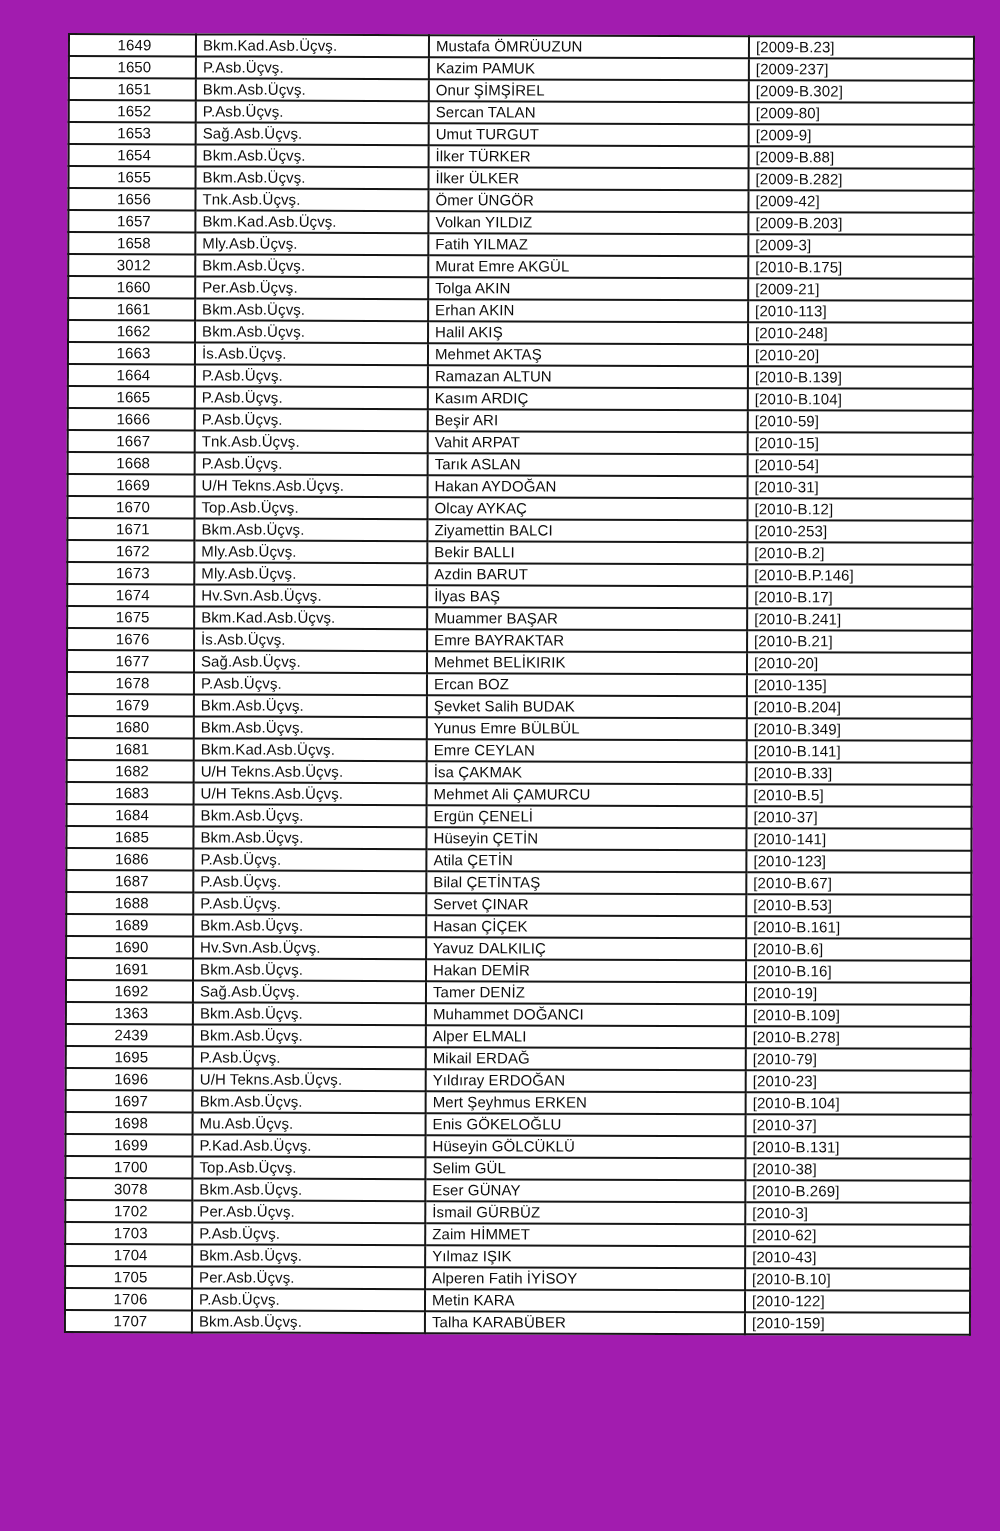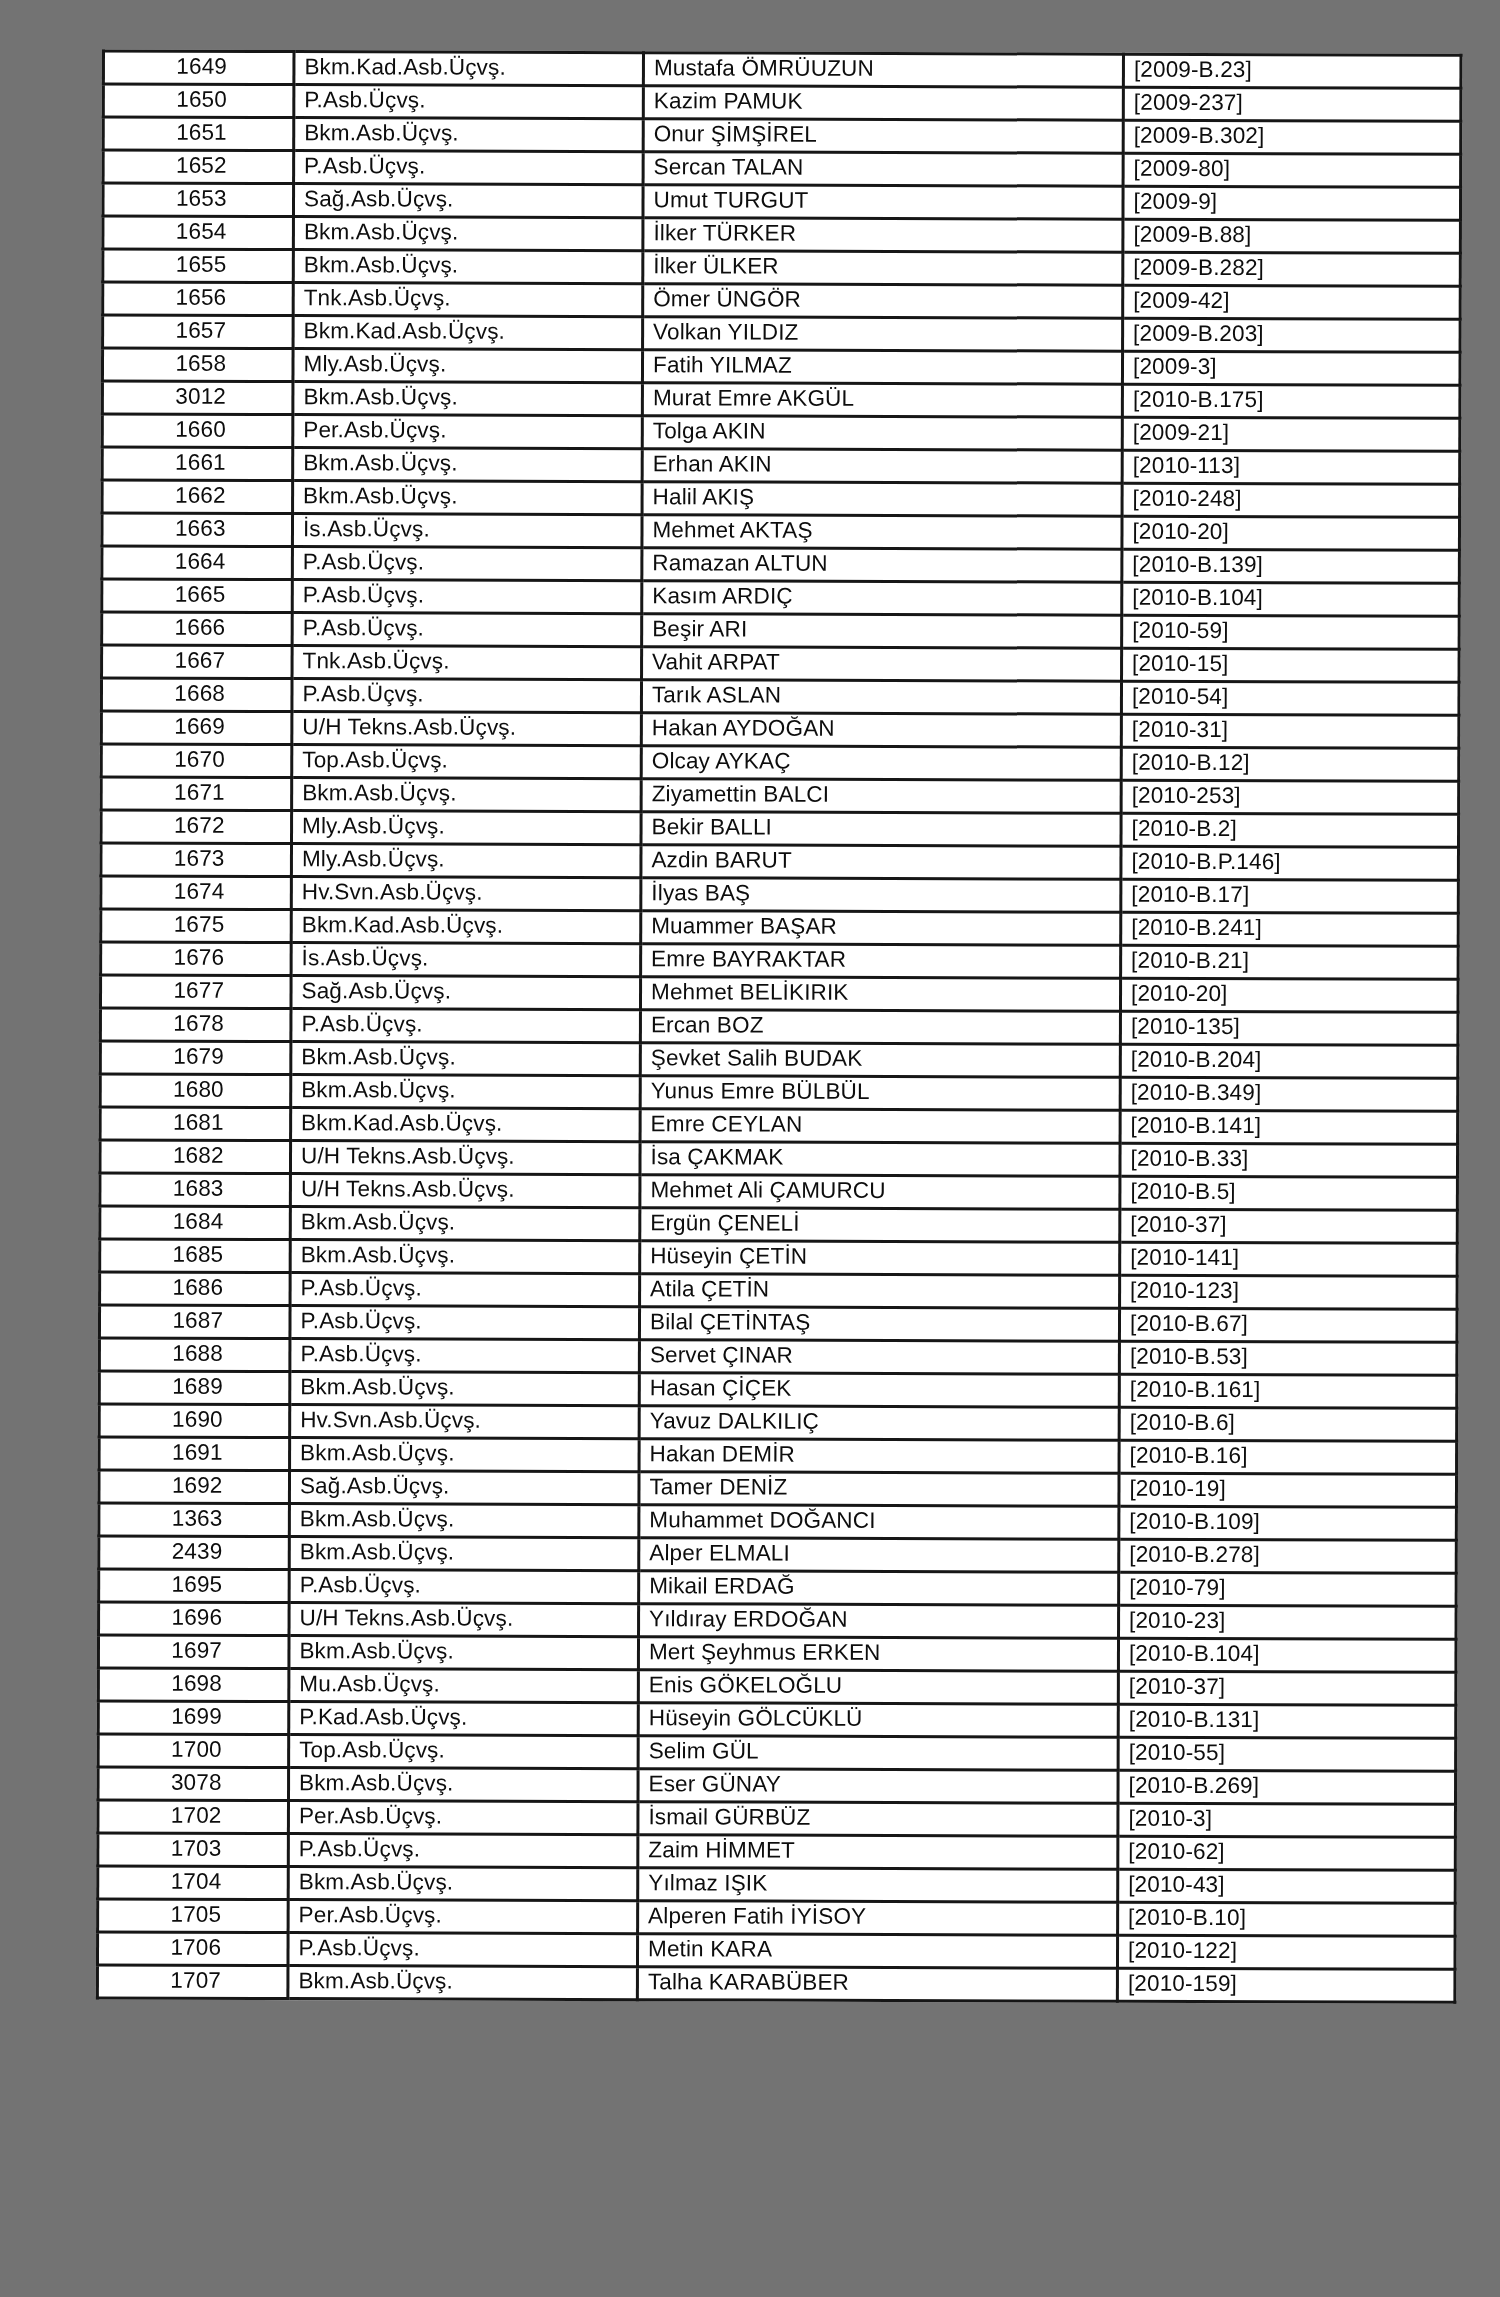--- a/index.html
+++ b/index.html
@@ -4,21 +4,21 @@
 <style>
   html, body {
     margin: 0;
     padding: 0;
     background: #ffffff;
   }
   .page {
     position: relative;
     width: 1000px;
     height: 1531px;
-    background: #737373;
+    background: #a21caf;
     overflow: hidden;
     font-family: "Liberation Sans", sans-serif;
   }
   .table-wrap {
     position: absolute;
     left: 68px;
     top: 33px;
     transform: rotate(0.18deg);
     transform-origin: top left;
   }
@@ -355,21 +355,21 @@
           <tr>
             <td class="col-no">1699</td>
             <td class="col-rank">P.Kad.Asb.Üçvş.</td>
             <td class="col-name">Hüseyin GÖLCÜKLÜ</td>
             <td class="col-code">[2010-B.131]</td>
           </tr>
           <tr>
             <td class="col-no">1700</td>
             <td class="col-rank">Top.Asb.Üçvş.</td>
             <td class="col-name">Selim GÜL</td>
-            <td class="col-code">[2010-55]</td>
+            <td class="col-code">[2010-38]</td>
           </tr>
           <tr>
             <td class="col-no">3078</td>
             <td class="col-rank">Bkm.Asb.Üçvş.</td>
             <td class="col-name">Eser GÜNAY</td>
             <td class="col-code">[2010-B.269]</td>
           </tr>
           <tr>
             <td class="col-no">1702</td>
             <td class="col-rank">Per.Asb.Üçvş.</td>

